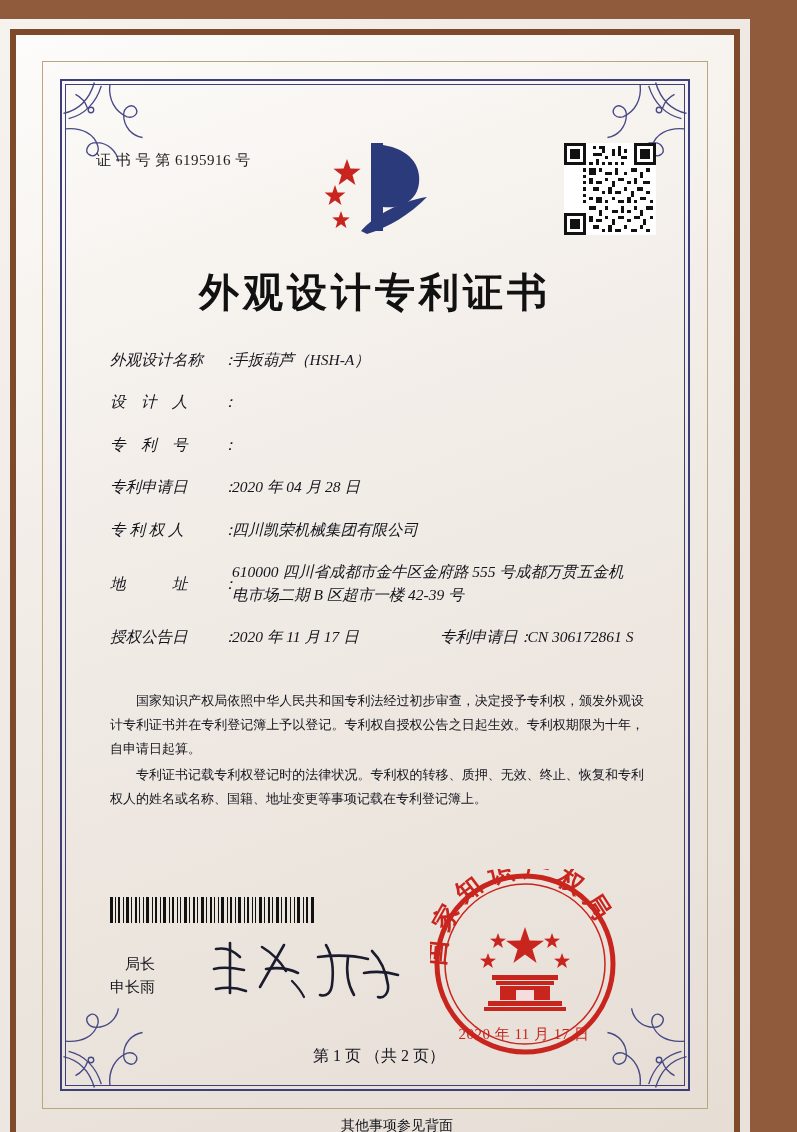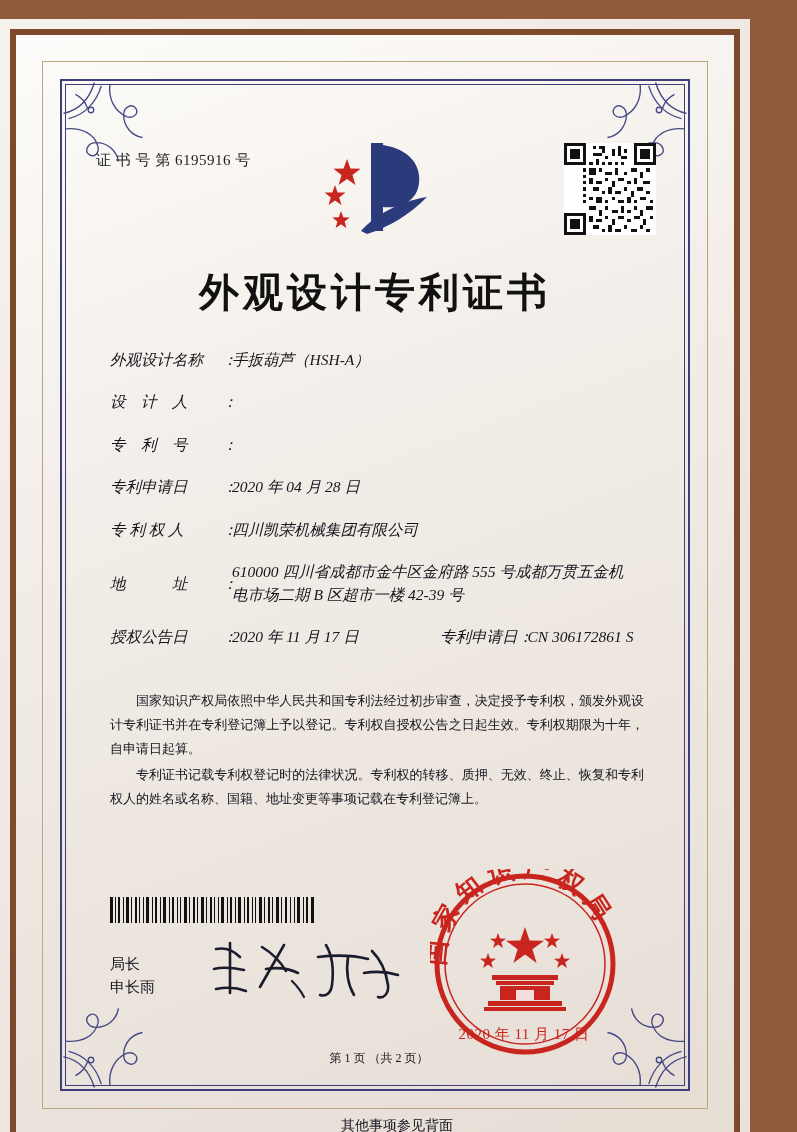--- a/index.html
+++ b/index.html
@@ -183,20 +183,21 @@
   }
   .barcode svg { display:block; width:100%; height:100%; }
 
   .signature-block {
     position: absolute;
     left: 34px;
     top: 856px;
     font-size: 15px;
     color: #14141c;
     line-height: 1.5;
+    text-align: right;
   }
   .handwriting {
     position: absolute;
     left: 130px;
     top: 838px;
     width: 210px;
     height: 70px;
   }
   .handwriting svg { width: 100%; height: 100%; display:block; }
 
@@ -218,21 +219,21 @@
     font-size: 15px;
     letter-spacing: .5px;
   }
 
   .page-num {
     position: absolute;
     bottom: 8px;
     left: 8px;
     right: 0;
     text-align: center;
-    font-size: 12px;
+    font-size: 16px;
     color: #14141c;
   }
   .footer-note {
     position: absolute;
     bottom: 16px;
     left: 0;
     right: 0;
     text-align: center;
     font-size: 14px;
     color: #14141c;

